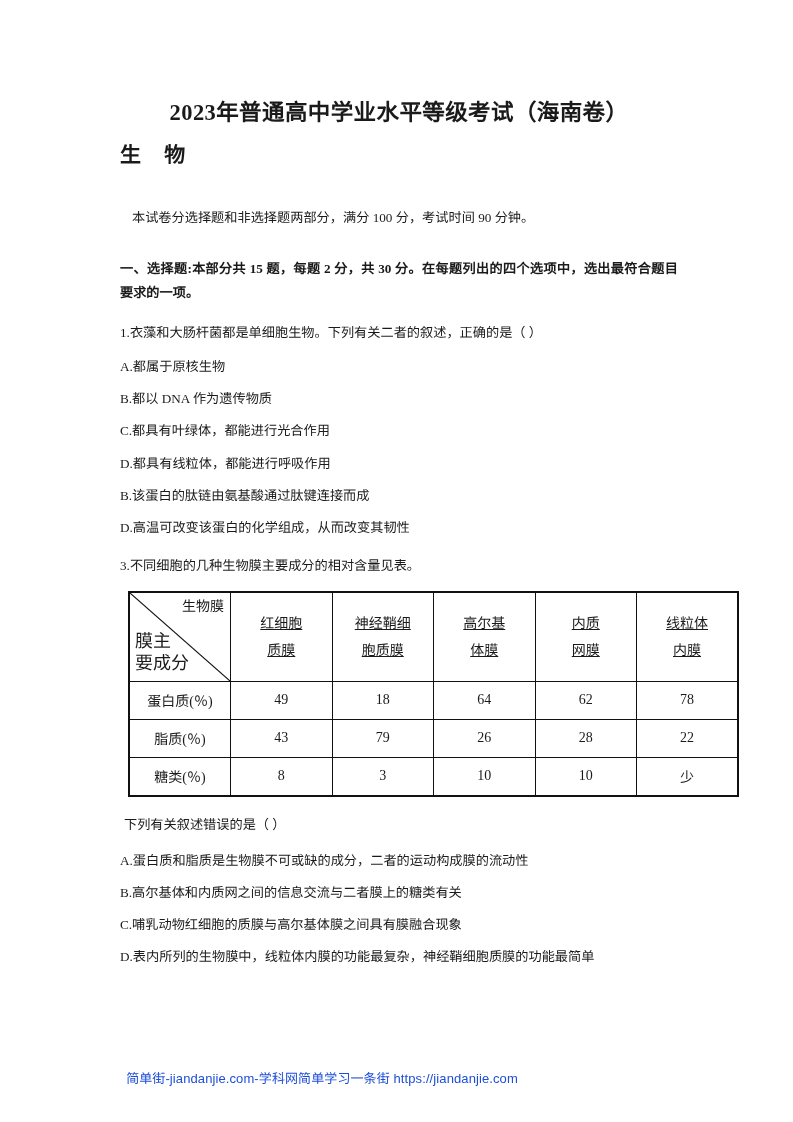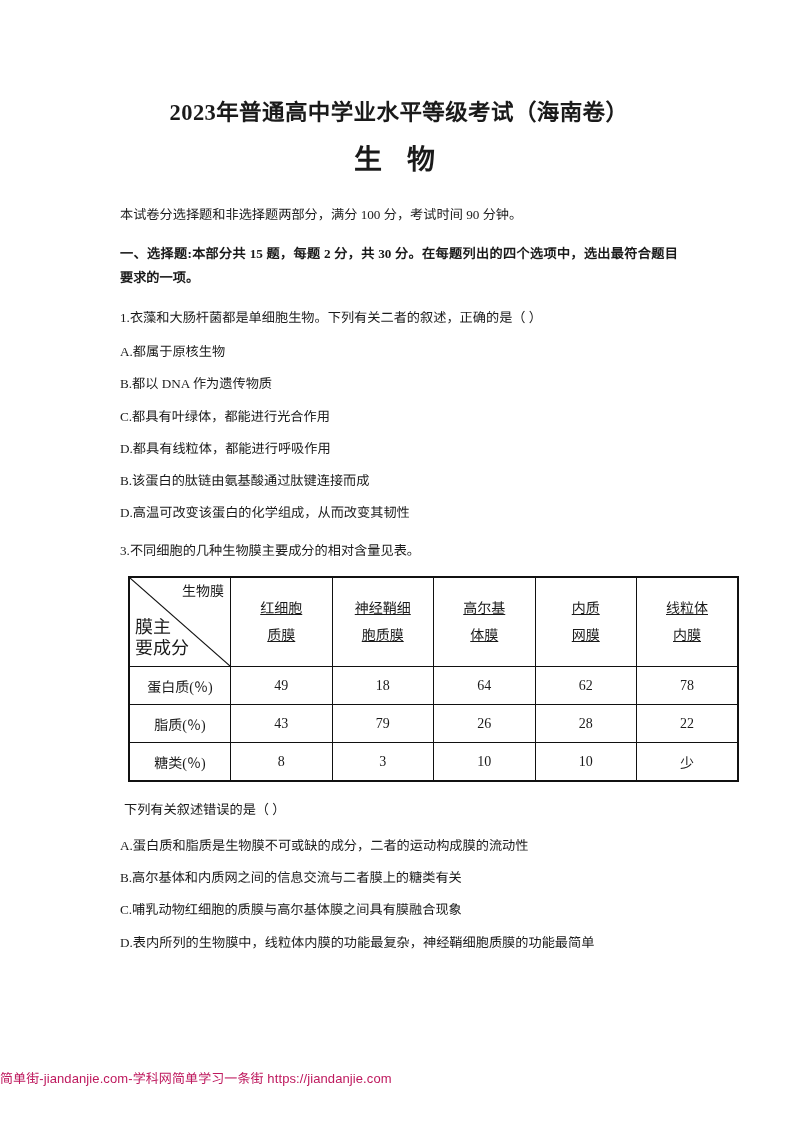--- a/index.html
+++ b/index.html
@@ -32,30 +32,30 @@
     text-align: center;
     font-size: 22.5px;
     font-weight: bold;
     letter-spacing: 0.4px;
     line-height: 1.35;
     font-family: "Liberation Serif", "DejaVu Serif", serif;
   }
   .doc-subtitle {
     margin: 0;
     padding-top: 14px;
-    text-align: center;
-    font-size: 28px;
+    text-align: left;
+    font-size: 21px;
     font-weight: bold;
     letter-spacing: 9px;
     line-height: 1.3;
   }
 
   
   .intro {
-    margin: 0;
+    margin: 12px;
     padding-top: 26px;
     font-size: 13.2px;
     line-height: 1.55;
     text-align: justify;
   }
   .section-head {
     margin: 0;
     padding-top: 17px;
     font-size: 13.2px;
     font-weight: bold;
@@ -150,23 +150,23 @@
     height: 37px;
     font-size: 14px;
   }
 
   
   .footer {
     position: absolute;
     left: 0;
     top: 1068px;
     width: 644px;
-    text-align: left;
+    text-align: center;
     font-size: 13px;
-    color: #be185d;
+    color: #1d4ed8;
     font-family: "Liberation Sans", "DejaVu Sans", sans-serif;
     letter-spacing: 0.1px;
   }
 </style>
 </head>
 <body>
 
 <div class="page">
 
   <h1 class="doc-title">2023年普通高中学业水平等级考试（海南卷）</h1>

